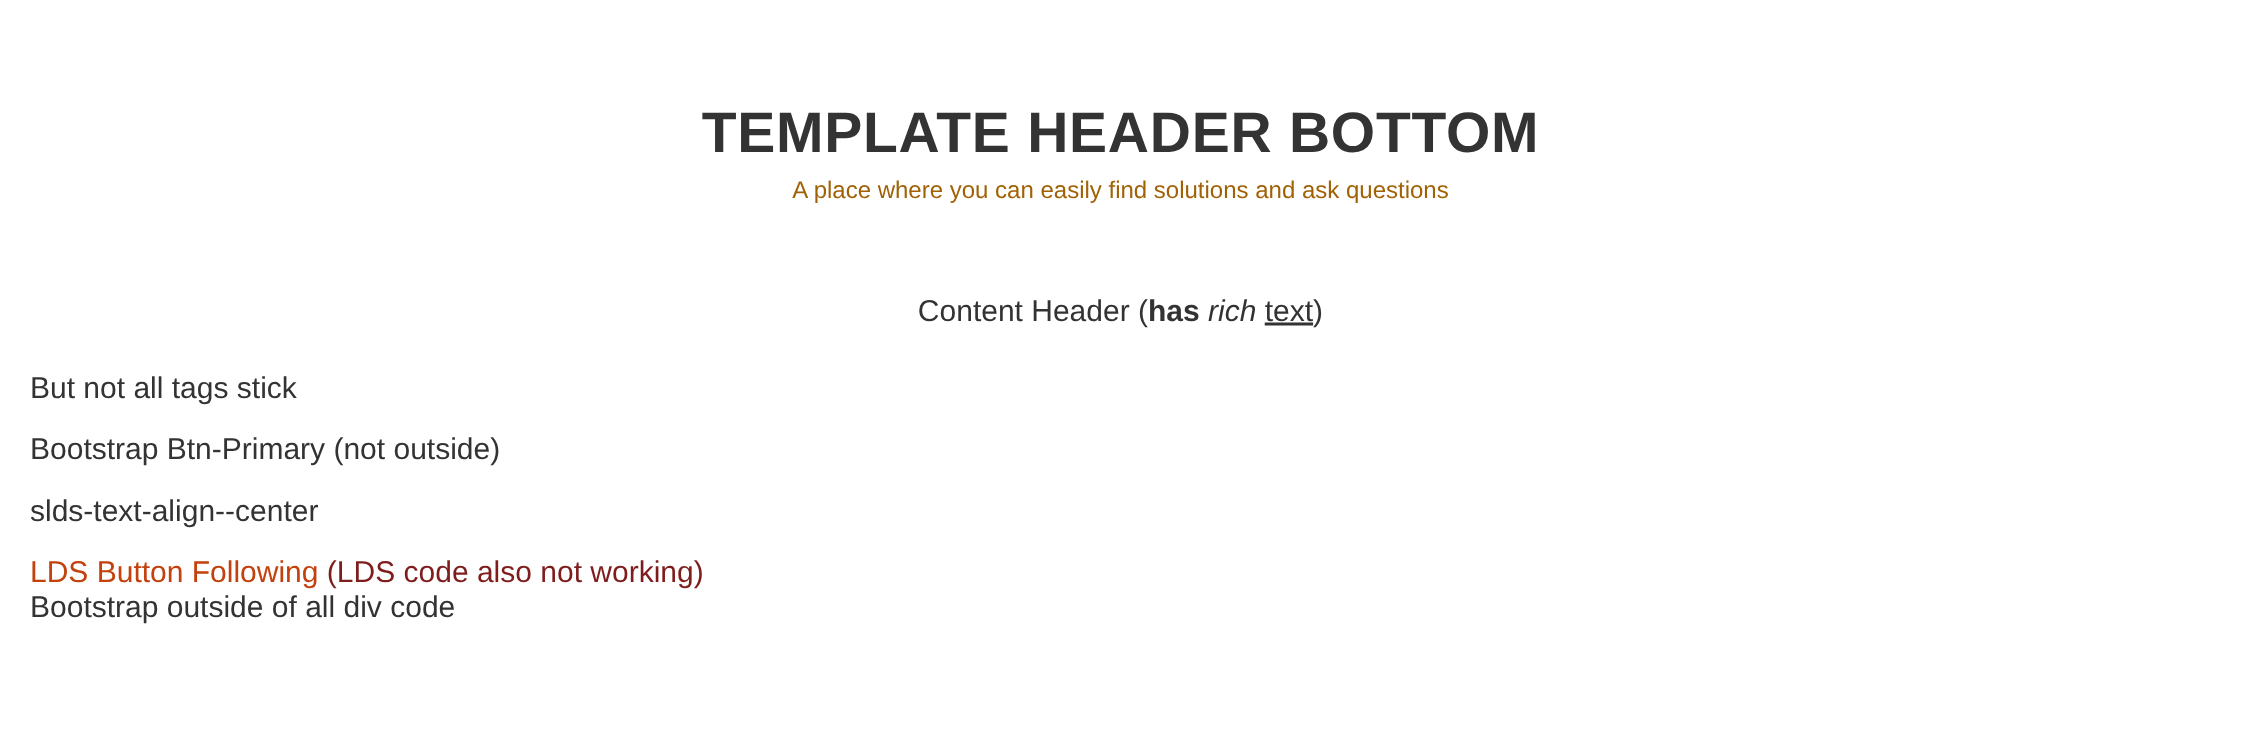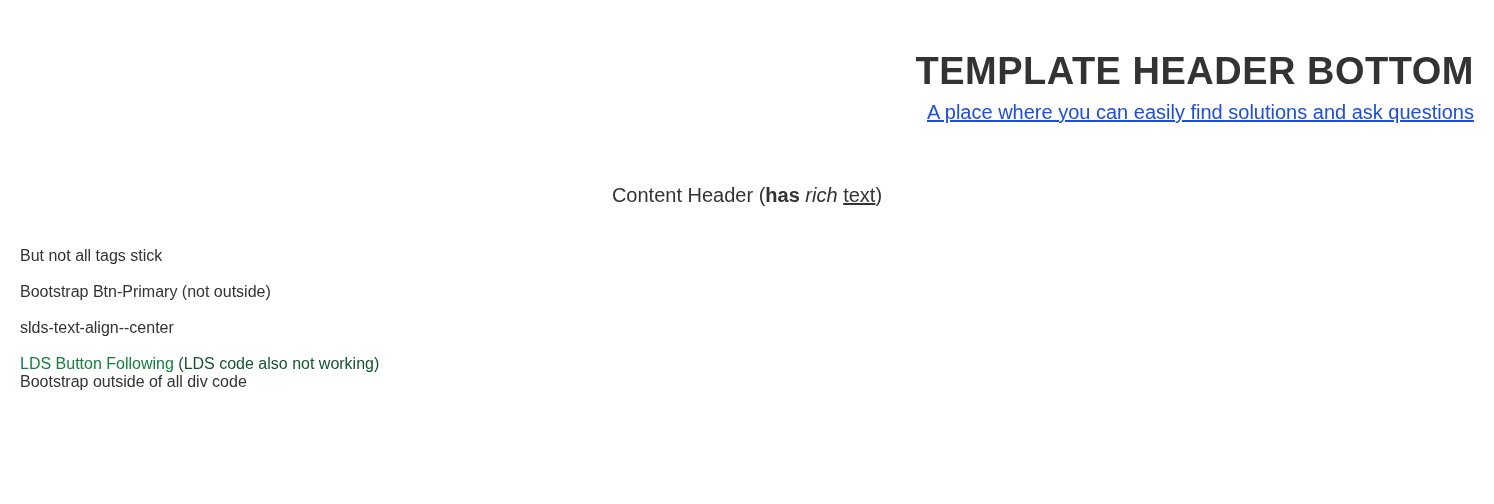--- a/index.html
+++ b/index.html
@@ -9,67 +9,66 @@
     }
     body {
       font-family: "Helvetica Neue", Helvetica, Arial, sans-serif;
       background: #ffffff;
       padding: 20px;
       width: 1494px;
       height: 504px;
       color: #333;
     }
     .page-header {
-      text-align: right;
-      margin-top: 30px;
+      text-align: center;
+      margin-top: 48px;
       margin-bottom: 60px;
     }
     .page-title {
       font-size: 38px;
       font-weight: bold;
       color: #333333;
       letter-spacing: 0.5px;
       margin-bottom: 8px;
     }
     .page-subtitle {
-      font-size: 20px;
-      color: #1d4ed8;
+      font-size: 16px;
+      color: #a16207;
       font-weight: 400;
-      text-decoration: underline;
     }
     .content-header {
       text-align: center;
       font-size: 20px;
       color: #333333;
-      margin-bottom: 40px;
+      margin-bottom: 28px;
     }
     .content-header .bold {
       font-weight: bold;
     }
     .content-header .italic {
       font-style: italic;
     }
     .content-header .underline {
       text-decoration: underline;
     }
     .body-text {
-      font-size: 16px;
+      font-size: 20px;
       color: #333333;
       margin-bottom: 18px;
     }
     .body-text.no-margin {
       margin-bottom: 0;
     }
     .link-text {
-      color: #15803d;
+      color: #c2410c;
       text-decoration: none;
       margin-top: 24px;
     }
     .inline-paren {
-      color: #14532d;
+      color: #7f1d1d;
     }
   </style>
 </head>
 <body>
 
 <div class="page-header">
   <h1 class="page-title">TEMPLATE HEADER BOTTOM</h1>
   <div class="page-subtitle">A place where you can easily find solutions and ask questions</div>
 </div>
 

